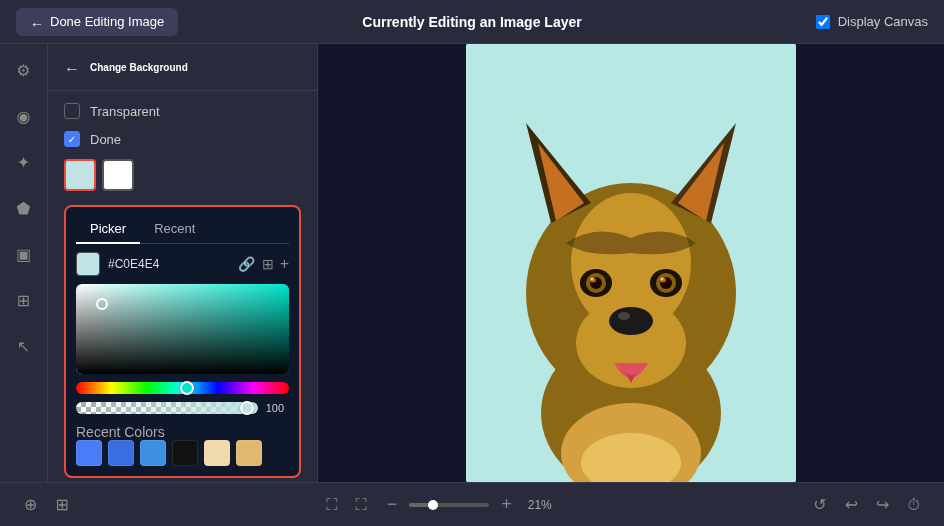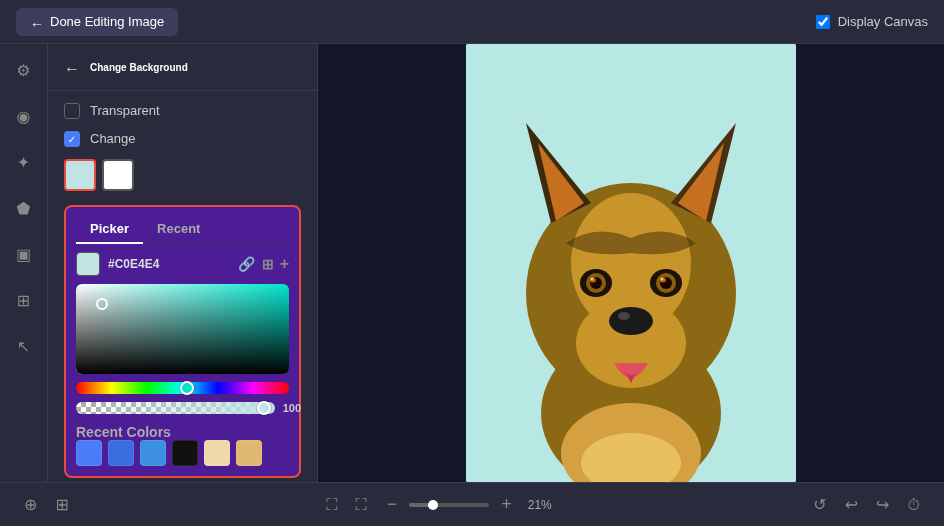--- a/index.html
+++ b/index.html
@@ -122,20 +122,21 @@
       font-weight: 600;
       color: #fff;
     }
 
     .panel-body {
       padding: 12px 16px;
     }
 
     .option-row {
       display: flex;
+      align-items: center;
       gap: 10px;
       margin-bottom: 12px;
     }
     .option-label {
       font-size: 13px;
       color: #ccc;
     }
     .checkbox-custom {
       width: 16px;
       height: 16px;
@@ -167,26 +168,25 @@
       border: 2px solid #888;
       cursor: pointer;
     }
     .color-swatch.selected {
       border-color: #e74c3c;
       border-width: 2.5px;
     }
 
     
     .color-picker-popup {
-      background: #4c1d95;
+      background: #0f172a;
       border: 2.5px solid #e74c3c;
       border-radius: 8px;
       padding: 10px;
       margin-bottom: 10px;
-      font-weight: bold;
     }
     .picker-tabs {
       display: flex;
       gap: 0;
       margin-bottom: 8px;
       border-bottom: 1px solid #3a3a50;
     }
     .picker-tab {
       font-size: 13px;
       color: #aaa;
@@ -305,21 +305,21 @@
     .alpha-value {
       position: absolute;
       right: -26px;
       top: 50%;
       transform: translateY(-50%);
       font-size: 11px;
       color: #ccc;
     }
     .alpha-row {
       position: relative;
-      margin-right: 14px;
+      margin-right: 31px;
       margin-bottom: 10px;
     }
 
     .recent-colors-label {
       font-size: 14px;
       color: #aaa;
     }
     .recent-colors-row {
       display: flex;
       gap: 6px;
@@ -430,20 +430,21 @@
     }
   </style>
 </head>
 <body>
 
 <div class="top-bar">
   <button class="done-btn">
     <span class="arrow-icon">←</span>
     <span>Done Editing Image</span>
   </button>
+  <span class="top-bar-title">Currently Editing an Image Layer</span>
   <div class="display-canvas">
     <input type="checkbox" checked="" style="">
     <span>Display Canvas</span>
   </div>
 </div>
 
 <div class="left-sidebar">
   <div class="sidebar-icon">⚙</div>
   <div class="sidebar-icon">◉</div>
   <div class="sidebar-icon">✦</div>
@@ -460,21 +461,21 @@
   </div>
   <div class="panel-body">
 
     <div class="option-row">
       <div class="checkbox-custom"></div>
       <span class="option-label">Transparent</span>
     </div>
 
     <div class="option-row">
       <div class="checkbox-custom checkbox-checked">✓</div>
-      <span class="option-label">Change</span>
+      <span class="option-label">Done</span>
     </div>
 
     <div class="color-swatch-row">
       <div class="color-swatch selected" style="background:#C0E4E4;"></div>
       <div class="color-swatch" style="background:#fff; border-color:#555;"></div>
     </div>
 
     <div class="color-picker-popup">
 
       <div class="picker-tabs">

